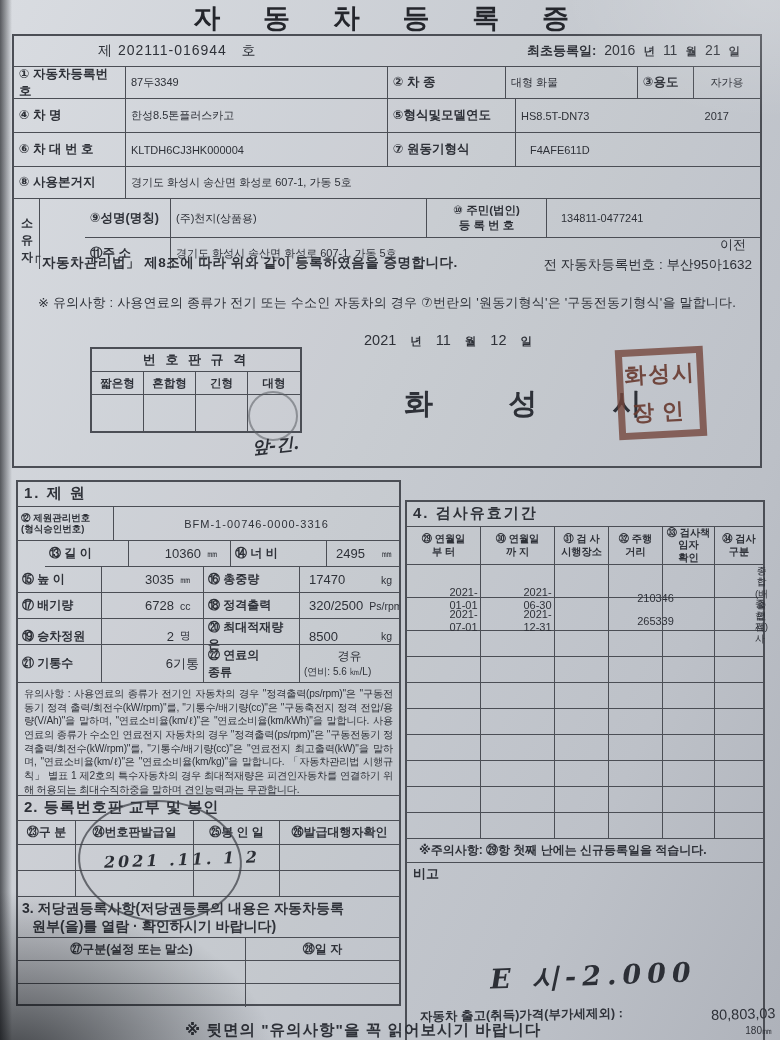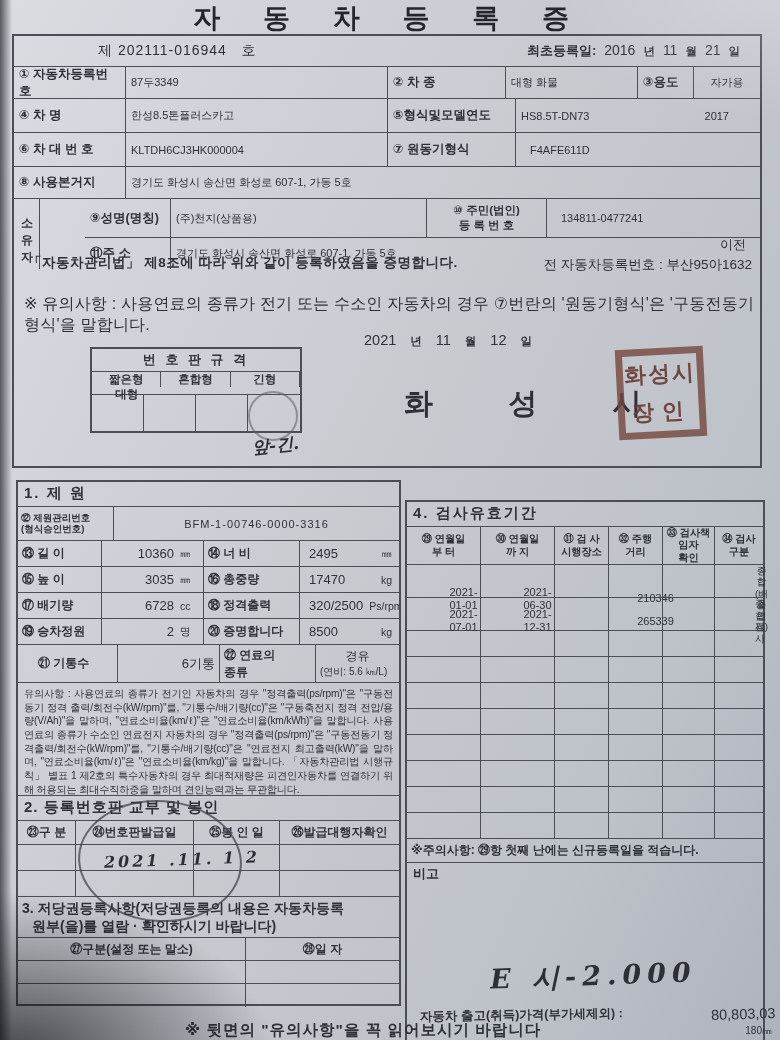--- a/index.html
+++ b/index.html
@@ -46,28 +46,28 @@
   .sp{justify-content:space-between;}
   .ctr{justify-content:center;}
   .owner-wrap{position:absolute;left:0;top:162px;width:100%;height:70px;display:grid;grid-template-columns:26px 1fr;border-top:1.5px solid var(--ln);box-sizing:border-box;}
   .owner-cell{border-right:1.4px solid var(--ln);display:flex;align-items:center;justify-content:center;font-weight:bold;font-size:12px;writing-mode:vertical-rl;text-orientation:upright;letter-spacing:4px;}
   .owner-rows{display:grid;grid-template-rows:38px 32px;margin-left:45px;}
   .orow{display:grid;box-sizing:border-box;}
   .orow2{border-top:1.4px solid var(--ln);}
   .statement{position:absolute;left:14px;top:218px;font-size:13.5px;font-weight:bold;letter-spacing:.5px;}
   .transfer{position:absolute;right:14px;top:200px;font-size:13px;}
   .prevreg{position:absolute;right:8px;top:220px;font-size:13.5px;}
-  .notice{position:absolute;left:10px;top:258px;font-size:16px;letter-spacing:.2px;}
+  .notice{position:absolute;left:24px;top:258px;font-size:13px;letter-spacing:.2px;}
   .issuedate{position:absolute;left:350px;top:296px;font-size:13.5px;display:flex;gap:14px;align-items:baseline;}
   .issuedate b{font-weight:normal;font-size:14.5px;}
   .unit{font-size:11.5px;font-weight:bold;}
   
   .platebox{position:absolute;left:76px;top:311px;width:212px;height:86px;border:2px solid var(--ln);box-sizing:border-box;}
   .platebox .ph{height:22px;border-bottom:1.6px solid var(--ln);display:flex;align-items:center;justify-content:center;font-weight:bold;font-size:13px;letter-spacing:3px;}
-  .platebox .pcols{display:grid;grid-template-columns:1fr 1fr 1fr;height:22px;border-bottom:1.6px solid var(--ln);}
+  .platebox .pcols{display:grid;grid-template-columns:1fr 1fr 1fr 1fr;height:22px;border-bottom:1.6px solid var(--ln);}
   .platebox .pcols div{display:flex;align-items:center;justify-content:center;font-size:11.5px;font-weight:bold;border-right:1.4px solid var(--ln);}
   .platebox .pcols div:last-child{border-right:none;}
   .platebox .pempty{display:grid;grid-template-columns:1fr 1fr 1fr 1fr;height:38px;}
   .platebox .pempty div{border-right:1.4px solid var(--ln);}
   .platebox .pempty div:last-child{border-right:none;}
   .plate-stamp{position:absolute;right:2px;bottom:-8px;width:46px;height:46px;border:2px solid rgba(90,92,99,.55);border-radius:50%;}
   .hand{font-family:"DejaVu Serif","Liberation Serif",serif;font-style:italic;color:#2c2f36;}
   .hw-plate{position:absolute;left:238px;top:398px;font-size:17px;font-weight:bold;transform:rotate(-6deg);}
   .cityname{position:absolute;left:390px;top:348px;font-size:29px;font-weight:bold;letter-spacing:34px;font-family:"Liberation Serif","DejaVu Serif",serif;}
   .seal{position:absolute;left:603px;top:312px;width:88px;height:90px;border:7px solid rgba(116,70,60,.8);box-sizing:border-box;transform:rotate(-3deg);
@@ -84,21 +84,21 @@
   .s-val{font-size:13px;display:flex;align-items:center;justify-content:flex-end;padding:0 4px;}
   .s-unit{font-size:10.5px;display:flex;align-items:center;padding:0 2px;}
   .f12l{font-size:9.5px;font-weight:bold;line-height:1.15;display:flex;align-items:center;padding:0 3px;}
   .specnote{font-size:10.2px;line-height:1.34;padding:4px 6px;text-align:justify;letter-spacing:-0.2px;}
   .tbl-h{font-weight:bold;font-size:12px;display:flex;align-items:center;justify-content:center;text-align:center;}
   .emptycell{border-right:1.3px solid var(--ln);}
   .insp-h{font-weight:bold;font-size:10.2px;line-height:1.2;display:flex;align-items:center;justify-content:center;text-align:center;}
   .insp-c{font-size:11px;display:flex;align-items:center;justify-content:center;text-align:center;line-height:1.15;padding-left:40px;}
   .stamp2{position:absolute;left:60px;top:318px;width:160px;height:118px;border:2.5px solid rgba(55,58,65,.7);border-radius:50%;transform:rotate(4deg);}
   .stampdate{position:absolute;left:86px;top:368px;font-size:16px;font-weight:bold;letter-spacing:3px;transform:rotate(-2deg);}
-  .caution{font-size:12px;font-weight:bold;padding:3px 4px;}
+  .caution{font-size:12px;font-weight:bold;padding:3px 12px;}
   .bigo{font-size:13px;font-weight:bold;padding:2px 6px;}
   .hw-e{position:absolute;left:490px;top:958px;font-size:27px;font-weight:bold;letter-spacing:6px;transform:rotate(-2deg);}
   .pricerow{position:absolute;left:420px;top:1006px;width:356px;display:flex;justify-content:space-between;align-items:baseline;}
   .pricelabel{font-size:12.5px;font-weight:bold;transform:rotate(-1deg);}
   .pricevalue{font-size:14.5px;transform:rotate(-2deg);}
   .sizenote{position:absolute;right:8px;top:1024px;font-size:10px;}
   .backnote{position:absolute;left:185px;top:1020px;font-size:15.5px;font-weight:bold;letter-spacing:1px;}
 </style>
 </head>
 <body>
@@ -216,21 +216,21 @@
 
   <div class="box leftbox">
     <div class="sec-title bline" style="height:20px;">1. 제   원</div>
 
     <div class="srow" style="grid-template-columns:96px 1fr;height:34px;">
       <div class="f12l pre cbr" style="border-right:1.3px solid var(--ln);">⑫ 제원관리번호
 (형식승인번호)</div>
       <div class="cell val ctr" style="letter-spacing:1px;">BFM-1-00746-0000-3316</div>
     </div>
 
-    <div class="srow" style="grid-template-columns:84px 76px 26px 96px 1fr;height:26px;">
+    <div class="srow" style="grid-template-columns:84px 76px 26px 96px 1fr;height:26px;margin-left:27px;">
       <div class="s-lbl cbr">⑬ 길 이</div>
       <div class="s-val">10360</div>
       <div class="s-unit cbr">㎜</div>
       <div class="s-lbl cbr">⑭ 너 비</div>
       <div class="cell sp">
           <span class="s-val">2495</span>
           <span class="s-unit">㎜</span>
         </div>
     </div>
 
@@ -253,28 +253,28 @@
       <div class="cell sp">
           <span class="s-val">320/2500</span>
           <span class="s-unit">Ps/rpm</span>
         </div>
     </div>
 
     <div class="srow" style="grid-template-columns:84px 76px 26px 96px 1fr;height:26px;">
       <div class="s-lbl cbr">⑲ 승차정원</div>
       <div class="s-val">2</div>
       <div class="s-unit cbr">명</div>
-      <div class="s-lbl cbr">⑳ 증명합니다</div>
+      <div class="s-lbl cbr">⑳ 최대적재량은</div>
       <div class="cell sp">
           <span class="s-val">8500</span>
           <span class="s-unit">kg</span>
         </div>
     </div>
 
-    <div class="srow" style="grid-template-columns:84px 102px 96px 1fr;height:38px;padding-left:16px;">
+    <div class="srow" style="grid-template-columns:84px 102px 96px 1fr;height:38px;">
       <div class="s-lbl cbr">㉑ 기통수</div>
       <div class="s-val cbr" style="border-right:1.3px solid var(--ln);">6기통</div>
       <div class="s-lbl cbr pre">㉒ 연료의
 종류</div>
       <div style="display:flex;flex-direction:column;justify-content:center;padding:0 4px;">
         <span style="font-size:12px;text-align:center;">경유</span>
         <span style="font-size:10px;">(연비:     5.6   ㎞/L)</span>
       </div>
     </div>
 

